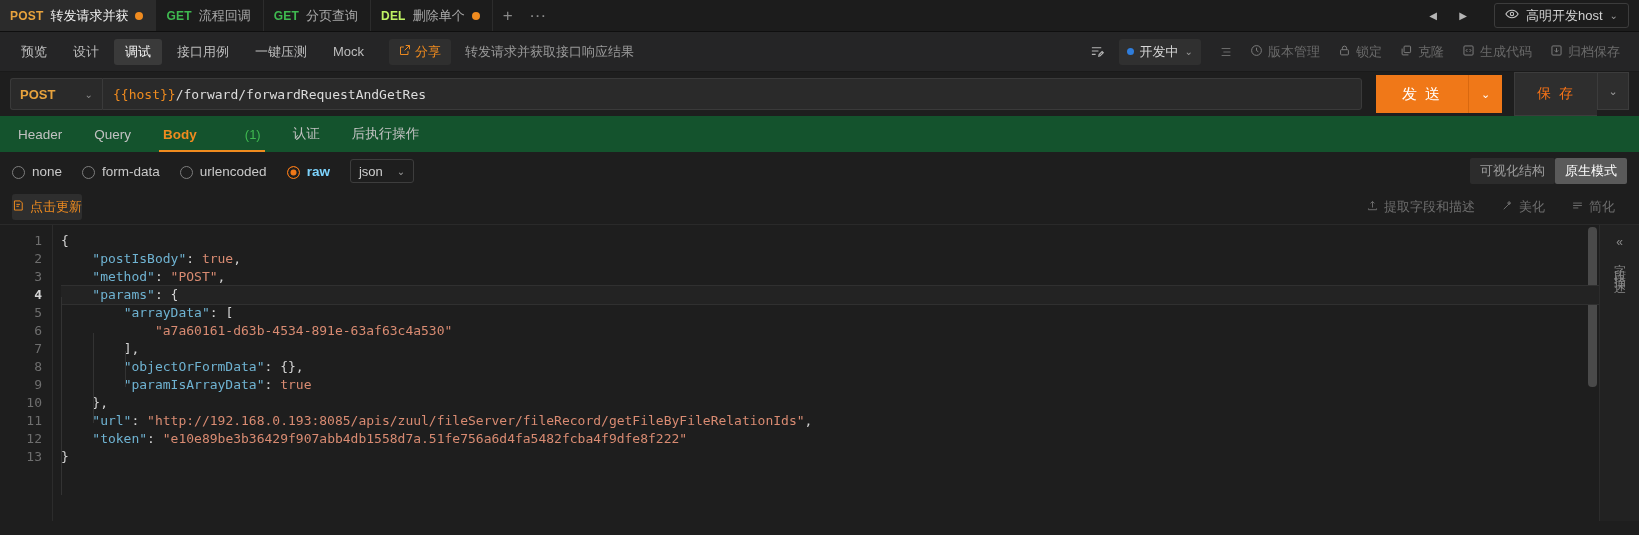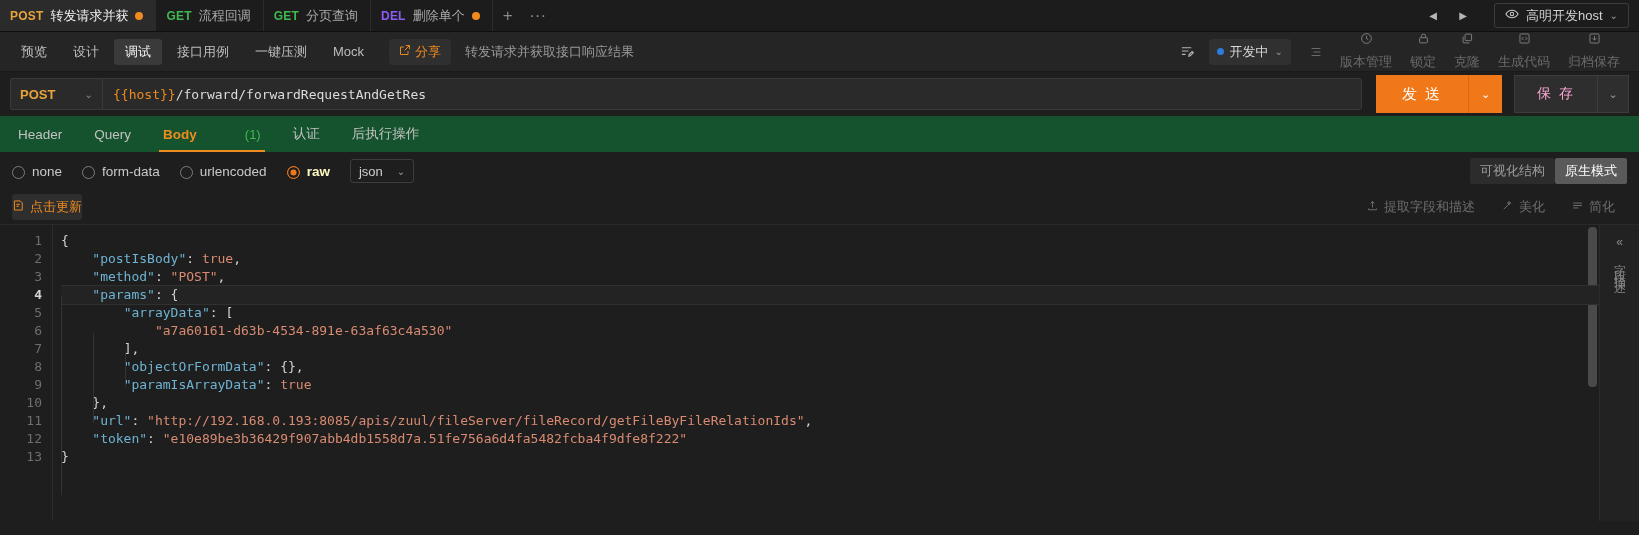--- a/index.html
+++ b/index.html
@@ -22,21 +22,21 @@
     display: flex; align-items: center; gap: 7px;
     padding: 0 12px 0 10px;
     font-size: 13px; color: #a8a8a8;
     border-right: 1px solid #2c2c2c;
     cursor: pointer; white-space: nowrap;
   }
   .tab.active { background: #2b2b2b; color: #e8e8e8; border-right-color: #2b2b2b; }
   .tab .verb { font-size: 12px; font-weight: bold; letter-spacing: .2px; }
   .verb.post { color: #e8a33d; }
   .verb.get  { color: #3fb950; }
-  .verb.del  { color: #8b5cf6; }
+  .verb.del  { color: #bef264; }
   .tab .tlabel { font-size: 13px; }
   .tab.active .tlabel { color: #f0f0f0; }
   .dot-unsaved {
     width: 8px; height: 8px; border-radius: 50%;
     background: #ef8b1f; display: inline-block; flex: none;
   }
   .tabbar-btn {
     display: flex; align-items: center; justify-content: center;
     width: 30px; color: #8a8a8a; font-size: 17px; cursor: pointer;
   }
@@ -86,21 +86,20 @@
     display: flex; align-items: center; gap: 6px;
     background: #303030; border-radius: 3px;
     padding: 4px 8px; margin: 0 10px 0 6px;
     font-size: 13px; color: #d8d8d8; cursor: pointer;
   }
   .blue-dot { width: 7px; height: 7px; border-radius: 50%; background: #2f7ddb; }
   .nr-item {
     display: flex; align-items: center; gap: 5px;
     color: #787878; font-size: 13px; padding: 4px 9px; cursor: pointer;
     white-space: nowrap;
-    flex-direction: column;
   }
   .nr-item.dim { color: #6a6a6a; }
 
   
   .urlrow {
     height: 44px; display: flex; align-items: center;
     padding: 0 10px; background: #1e1e1e; gap: 0;
   }
   .method-box {
     display: flex; align-items: center; justify-content: space-between;
@@ -125,22 +124,22 @@
     height: 38px; padding: 0 26px; display: flex; align-items: center;
     border: none; cursor: pointer; letter-spacing: 2px;
   }
   .send-cv {
     background: #f07818; color: #fff; width: 34px; height: 38px;
     display: flex; align-items: center; justify-content: center;
     border-left: 1px solid #d9680f; font-size: 11px; cursor: pointer;
   }
   .save-group { display: flex; margin-left: 12px; }
   .save-btn {
-    background: #2e2e2e; color: #f9a8d4; font-size: 14px;
-    height: 38px; padding: 0 22px; display: flex; align-items: center;
+    background: #2e2e2e; color: #f97316; font-size: 14px;
+    height: 44px; padding: 0 22px; display: flex; align-items: center;
     border: 1px solid #3c3c3c; border-right: none; cursor: pointer; letter-spacing: 2px;
   }
   .save-cv {
     background: #2e2e2e; color: #9c9c9c; width: 32px; height: 38px;
     display: flex; align-items: center; justify-content: center;
     border: 1px solid #3c3c3c; font-size: 11px; cursor: pointer;
   }
 
   
   .reqtabs {
@@ -170,21 +169,21 @@
     margin-right: 20px; font-size: 13.5px; color: #c9c9c9; cursor: pointer;
   }
   .radio .circ {
     width: 13px; height: 13px; border-radius: 50%;
     border: 1px solid #7d7d7d; flex: none;
   }
   .radio.sel .circ {
     border-color: #f07818; background: #f07818;
     box-shadow: inset 0 0 0 2.5px #1e1e1e;
   }
-  .radio.sel { color: #fef9c3; font-weight: bold; }
+  .radio.sel { color: #7dd3fc; font-weight: bold; }
   .json-sel {
     display: flex; align-items: center; gap: 14px;
     height: 24px; padding: 0 8px;
     border: 1px solid #3d3d3d; border-radius: 3px;
     color: #cfcfcf; font-size: 13px; cursor: pointer;
   }
   .json-sel .cv { font-size: 10px; color: #9a9a9a; }
   .mode-toggle { margin-left: auto; display: flex; }
   .mode-btn {
     padding: 4px 10px; font-size: 13px; color: #9d9d9d;

